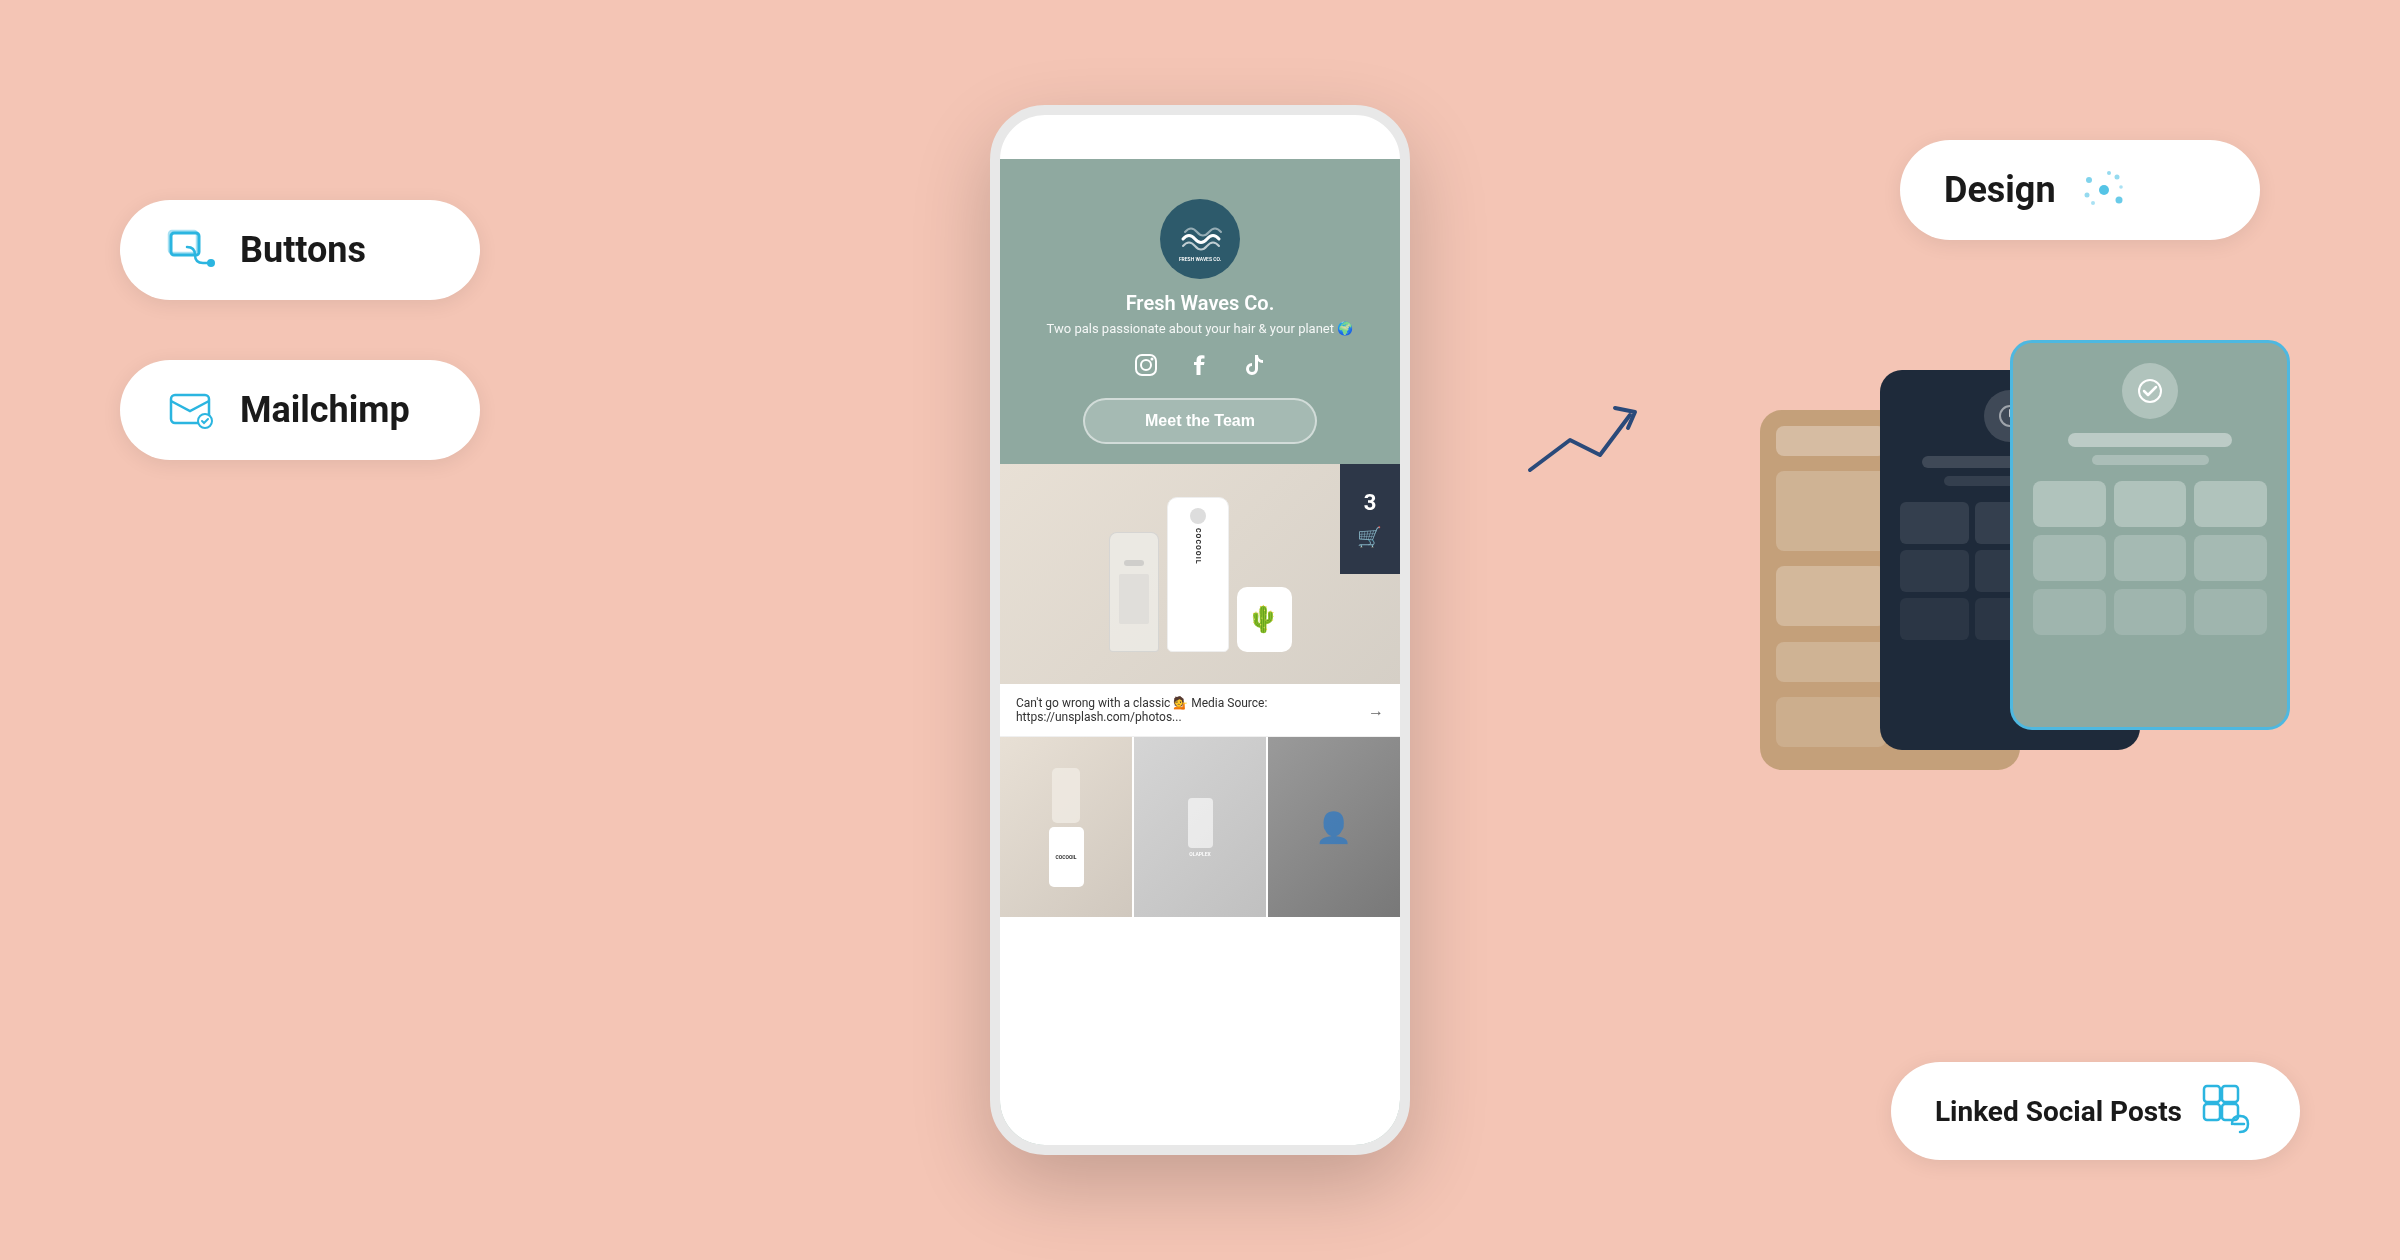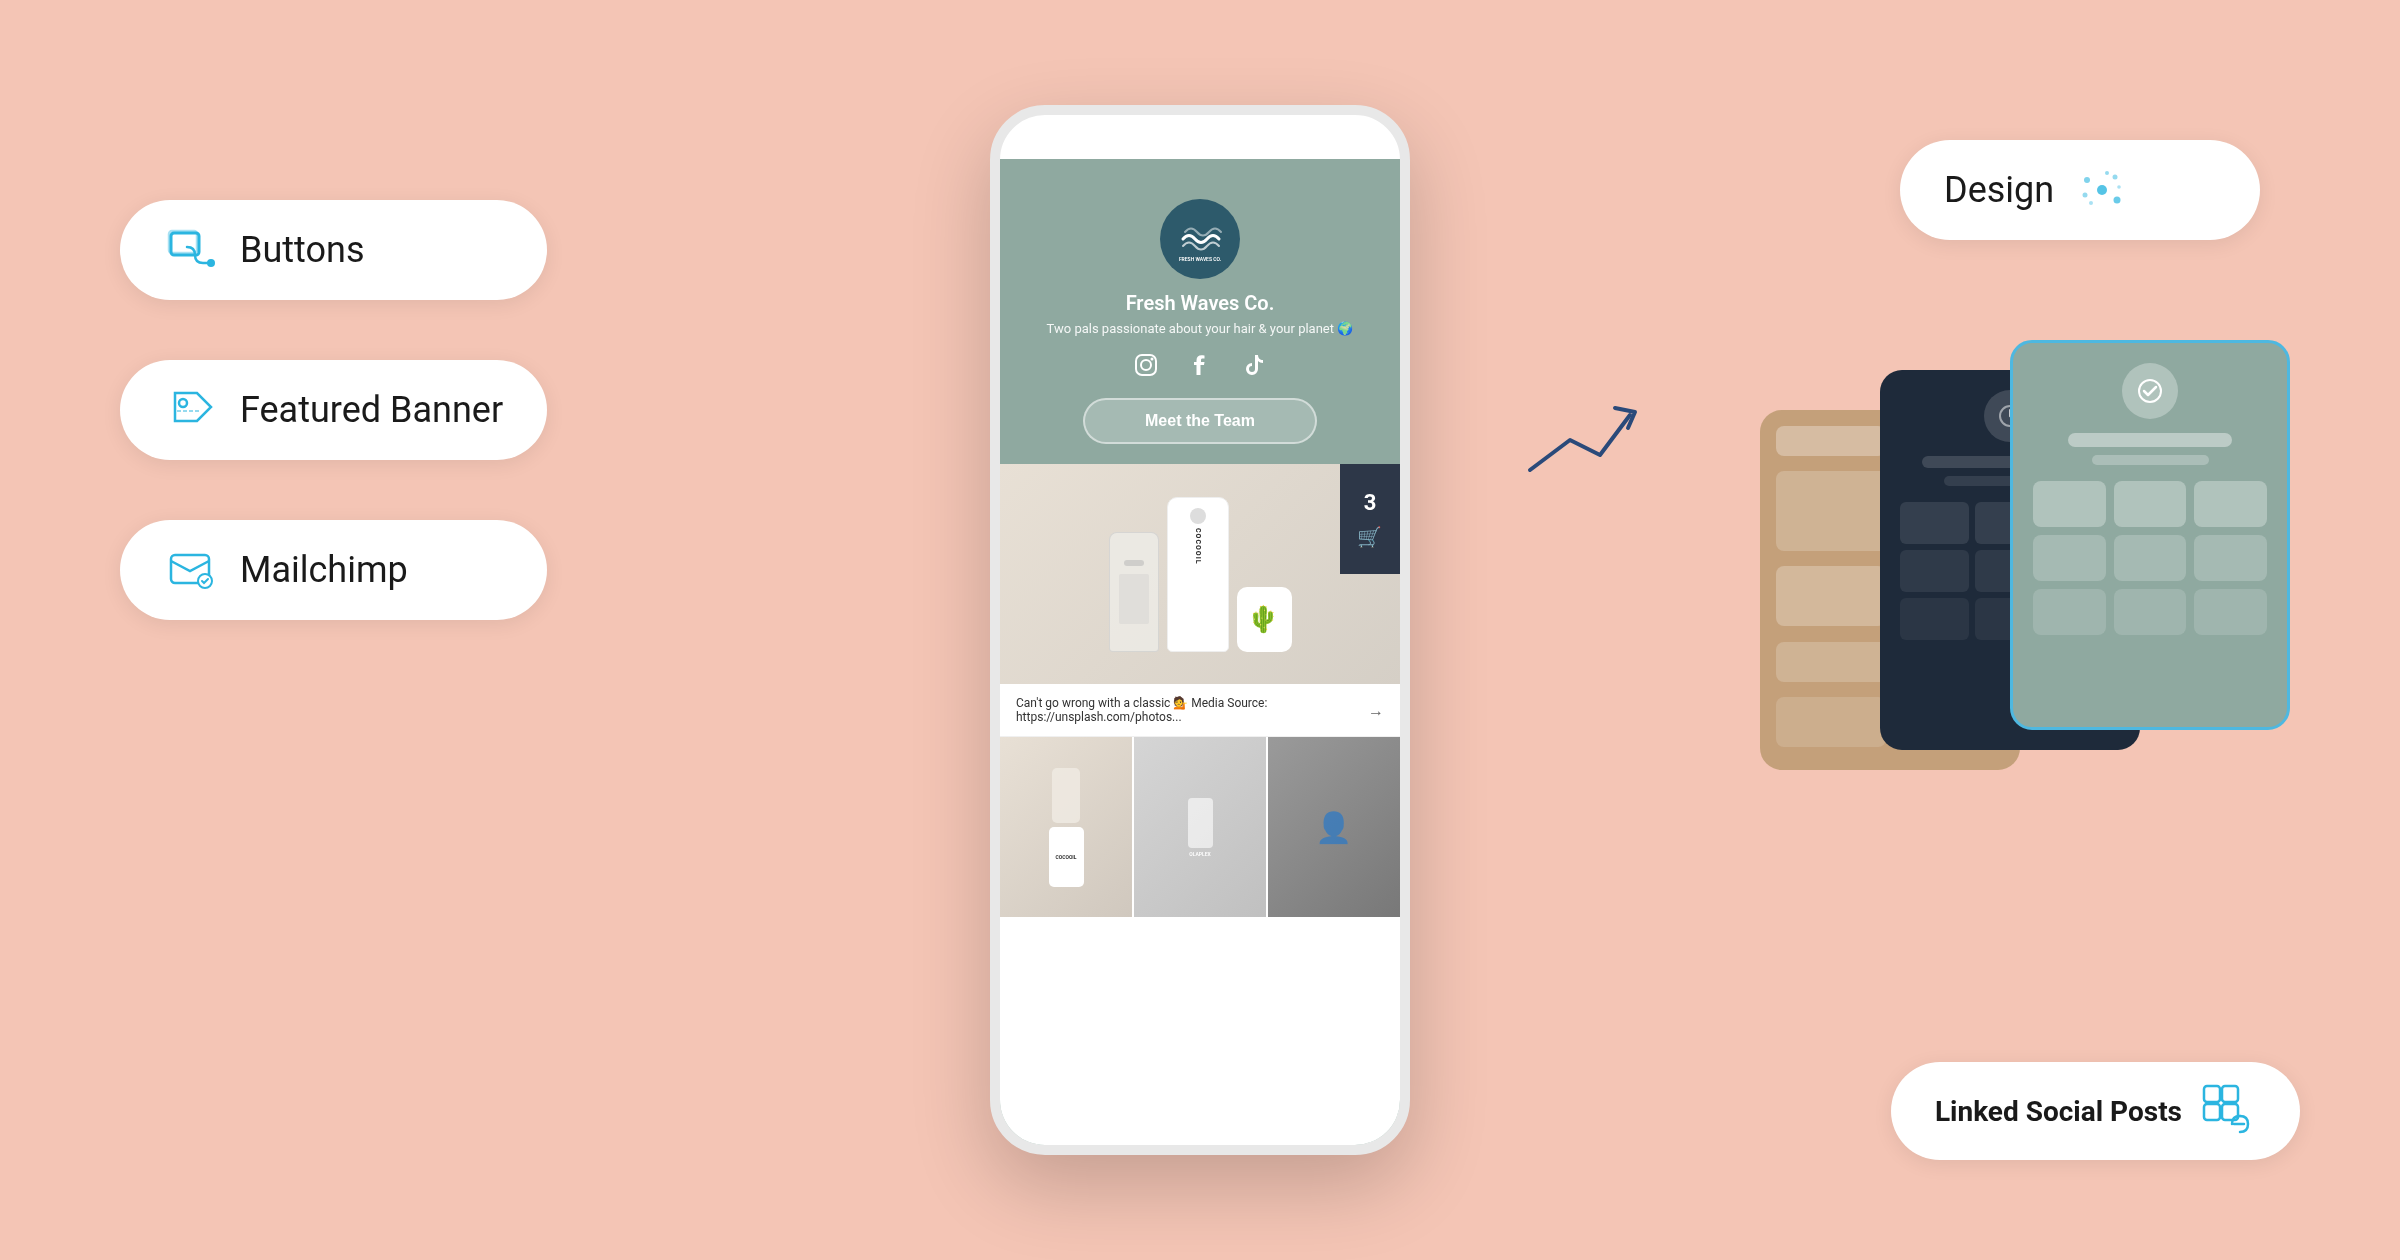--- a/index.html
+++ b/index.html
@@ -37,21 +37,21 @@
       width: 56px;
       height: 56px;
       display: flex;
       align-items: center;
       justify-content: center;
       flex-shrink: 0;
     }
 
     .feature-pill-label {
       font-size: 36px;
-      font-weight: 400;
+      font-weight: 700;
       color: #1a1a1a;
     }
 
     
     .phone-container {
       position: absolute;
       left: 50%;
       top: 50%;
       transform: translate(-50%, -50%);
       width: 420px;
@@ -257,30 +257,20 @@
         <rect x="4" y="8" width="28" height="22" rx="3" stroke="#2bb5e0" stroke-width="3" fill="none"></rect>
         <rect x="2" y="6" width="28" height="22" rx="3" stroke="#2bb5e0" stroke-width="2.5" fill="none" opacity="0.4"></rect>
         <path d="M20 22 Q28 22 28 30 Q28 38 36 38 L44 38" stroke="#2bb5e0" stroke-width="2.5" fill="none" stroke-linecap="round"></path>
         <circle cx="44" cy="38" r="4" fill="#2bb5e0"></circle>
       </svg>
     </div>
     <span class="feature-pill-label">Buttons</span>
   </div>
 
 
-  <div class="feature-pill">
-    <div class="feature-pill-icon">
-      <svg width="50" height="50" viewBox="0 0 50 50" fill="none">
-        <path d="M8 8 L30 8 L44 22 L30 36 L8 36 Z" stroke="#2bb5e0" stroke-width="2.5" fill="none"></path>
-        <circle cx="16" cy="18" r="4" stroke="#2bb5e0" stroke-width="2.5" fill="none"></circle>
-        <path d="M10 26 L32 26" stroke="#2bb5e0" stroke-width="2" stroke-dasharray="4 2" opacity="0.5"></path>
-      </svg>
-    </div>
-    <span class="feature-pill-label">Featured Banner</span>
-  </div>
 
   <div class="feature-pill">
     <div class="feature-pill-icon">
       <svg width="50" height="50" viewBox="0 0 50 50" fill="none">
         <rect x="4" y="10" width="38" height="28" rx="4" stroke="#2bb5e0" stroke-width="2.5" fill="none"></rect>
         <path d="M4 16 L23 26 L42 16" stroke="#2bb5e0" stroke-width="2.5" fill="none"></path>
         <circle cx="38" cy="36" r="7" fill="white" stroke="#2bb5e0" stroke-width="2"></circle>
         <path d="M35 36 L37 38 L41 34" stroke="#2bb5e0" stroke-width="2" stroke-linecap="round" fill="none"></path>
       </svg>
     </div>

